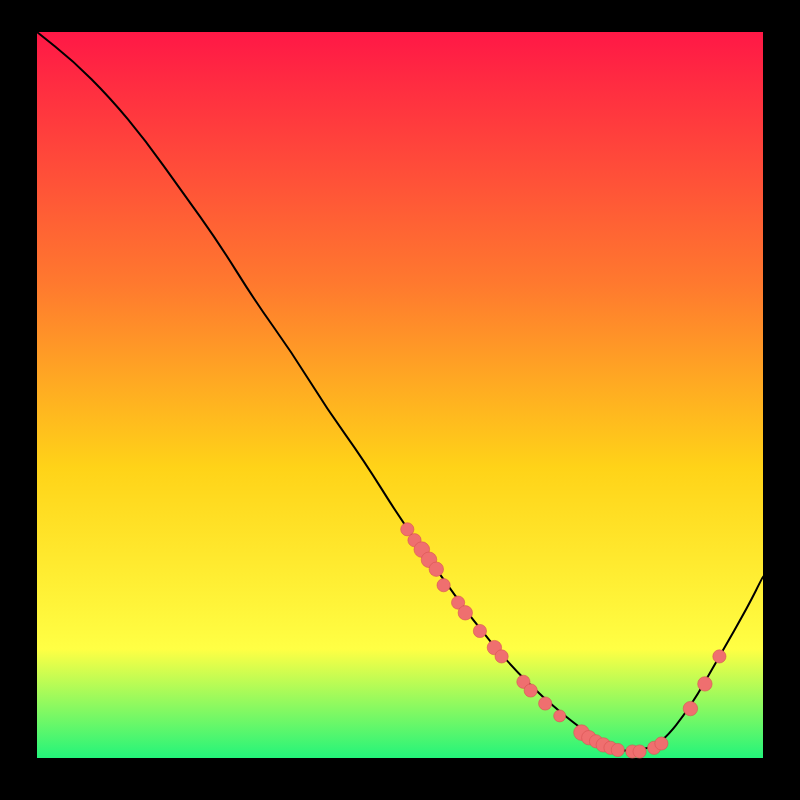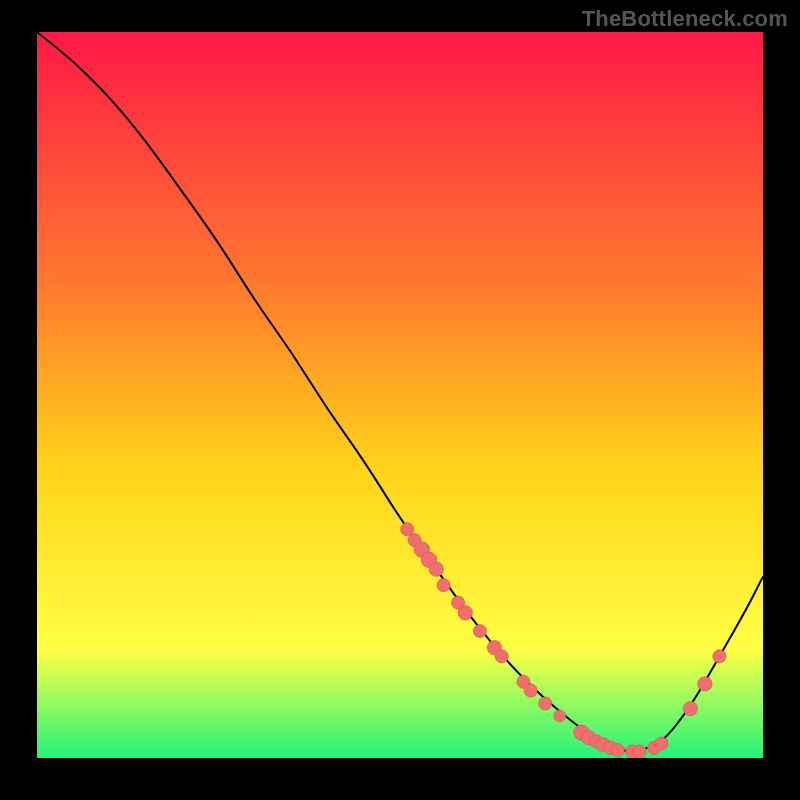--- a/index.html
+++ b/index.html
@@ -28,21 +28,20 @@
   svg.plot {
     position: absolute;
     left: 0;
     top: 0;
   }
 </style>
 </head>
 <body>
 <div class="container">
 
-<div class="watermark">TheBottleneck.com</div>
 
 <svg class="plot" width="800" height="800" viewBox="0 0 800 800">
   <defs>
     <linearGradient id="bg-grad" x1="0" y1="0" x2="0" y2="1">
       <stop id="g0" offset="0%" stop-color="#ff1846"></stop>
       <stop id="g1" offset="35%" stop-color="#ff7a2e"></stop>
       <stop id="g2" offset="60%" stop-color="#ffd318"></stop>
       <stop id="g3" offset="85%" stop-color="#ffff44"></stop>
       <stop id="g4" offset="100%" stop-color="#23f47a"></stop>
     </linearGradient>

